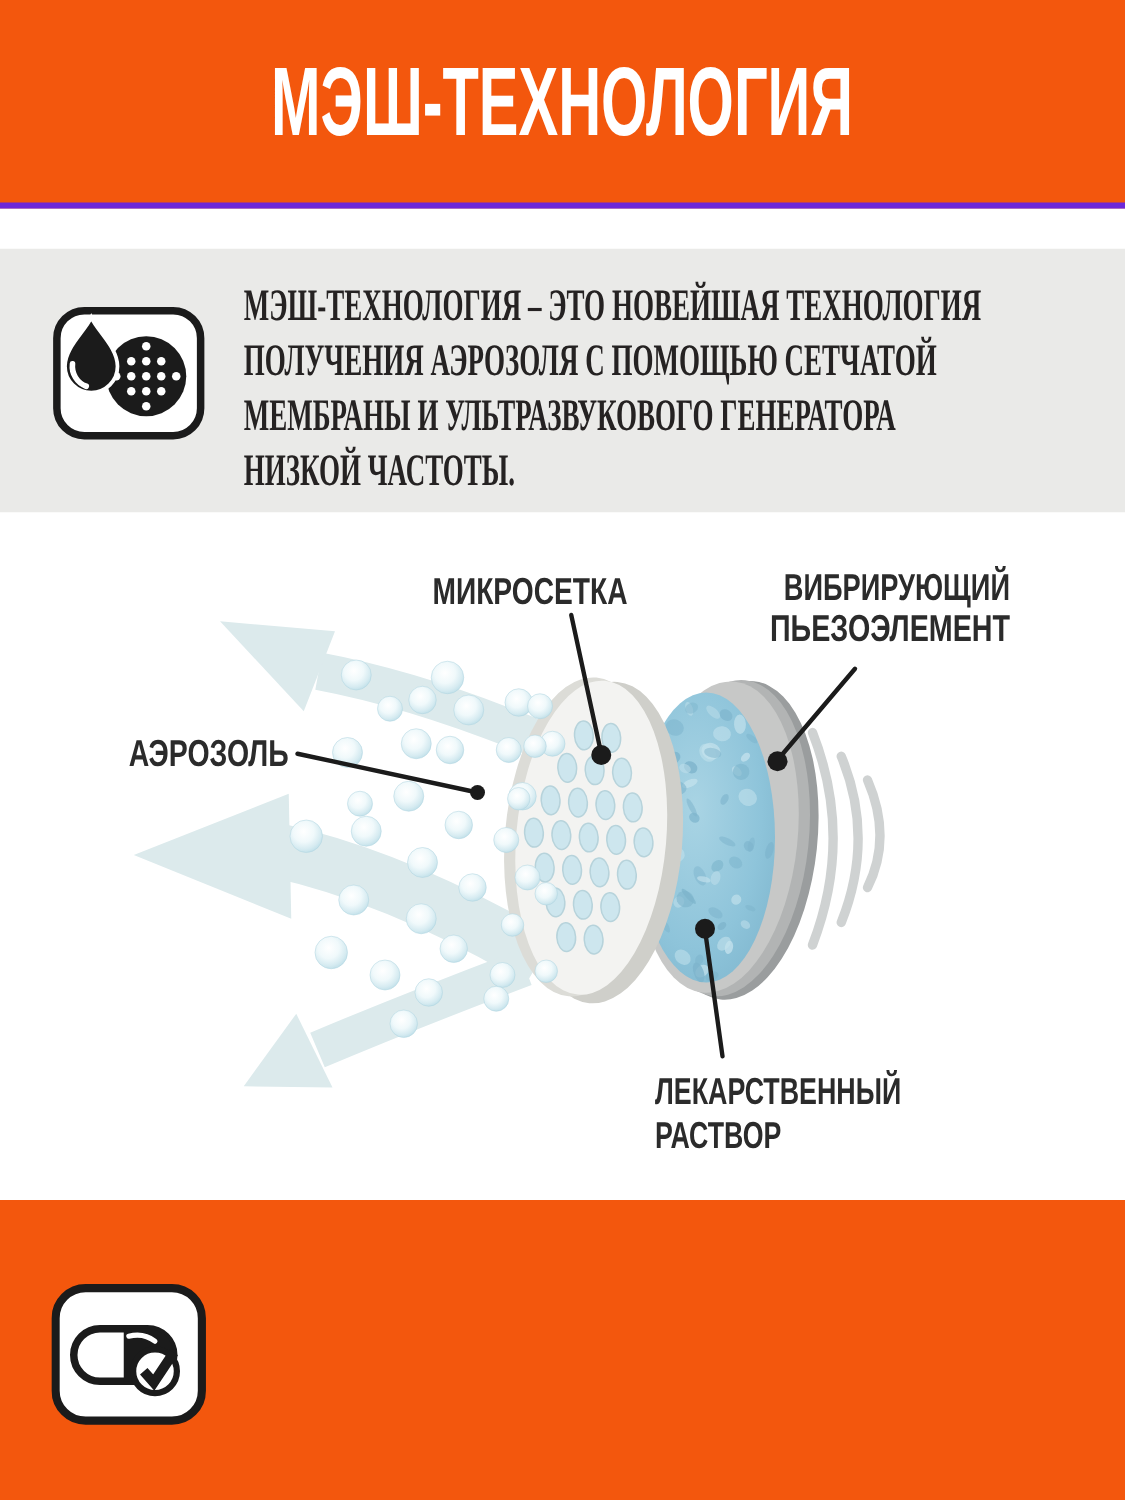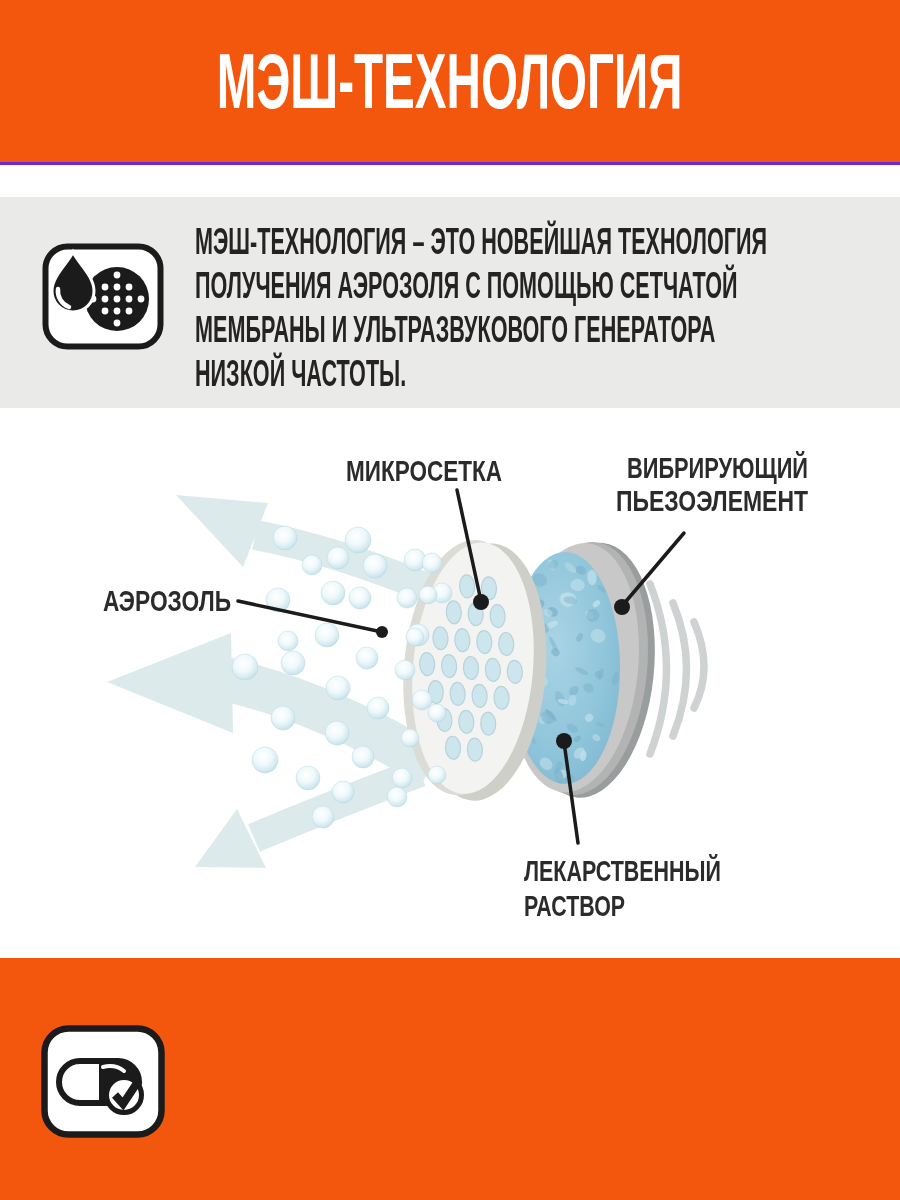--- a/index.html
+++ b/index.html
@@ -1,30 +1,30 @@
 <!DOCTYPE html>
 <html><head>
 <meta charset="utf-8">
 <style>
   html,body{margin:0;padding:0;background:#fff;}
   .page{position:relative;width:900px;height:1200px;overflow:hidden;
         font-family:"Liberation Sans",sans-serif;background:#fff;}
 
   
-  .band-header{height:162px;background:#F3570D;border-bottom:3px solid #6d28d9;
+  .band-header{height:162px;background:#F3570D;border-bottom:5px solid #6d28d9;
                display:flex;align-items:center;justify-content:center;}
   .title{color:#fff;font-size:78px;font-weight:bold;white-space:nowrap;
          transform:scaleX(0.61);transform-origin:center;letter-spacing:0;}
 
   .white-gap{height:32px;background:#fff;}
 
   
   .section-intro{position:relative;height:211px;background:#EAEAE8;}
   .icon-box{position:absolute;left:42px;top:46px;width:122px;height:107px;}
-  .intro-text{margin-left:195px;padding-top:23px;}
+  .intro-text{margin-left:195px;padding-top:23px;font-family:Liberation Serif, serif;}
   .cline{font-weight:bold;font-size:36px;line-height:44px;color:#252222;
          white-space:nowrap;transform:scaleX(0.60);transform-origin:left center;}
 
   
   .section-diagram{position:relative;height:550px;background:#fff;}
   .section-diagram svg{display:block;}
   .dlabel{font-family:"Liberation Sans",sans-serif;font-size:30px;font-weight:600;fill:#2b2b2b;}
 
   
   .band-footer{position:relative;height:242px;background:#F3570D;}

